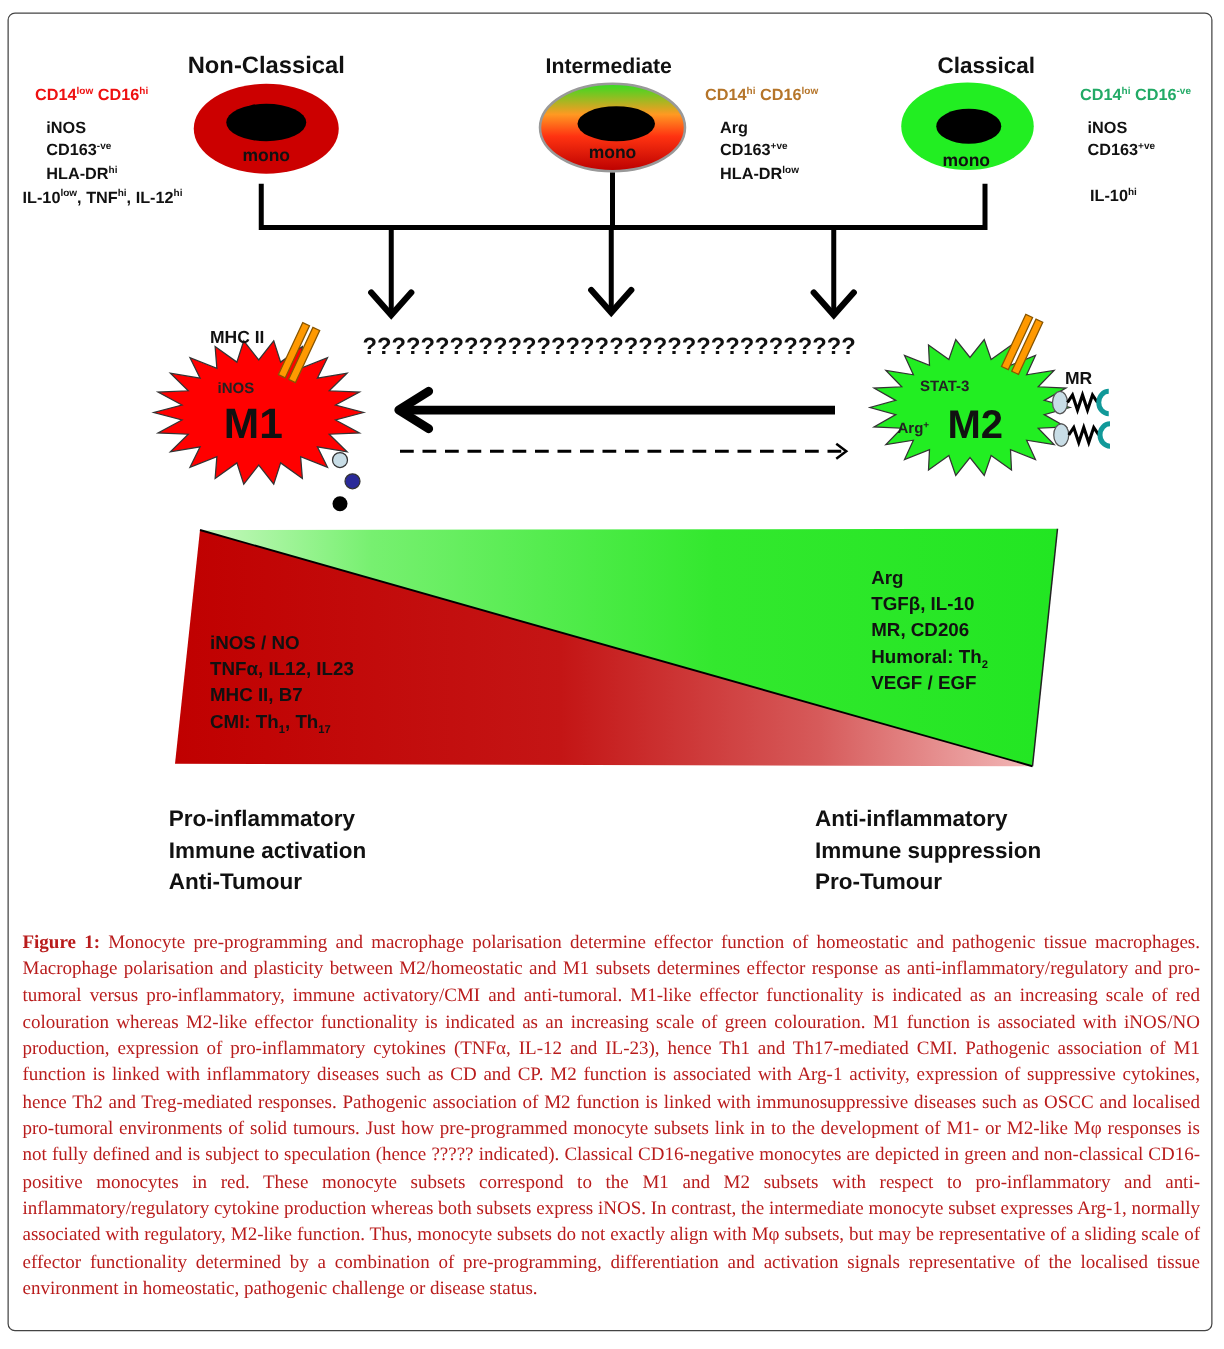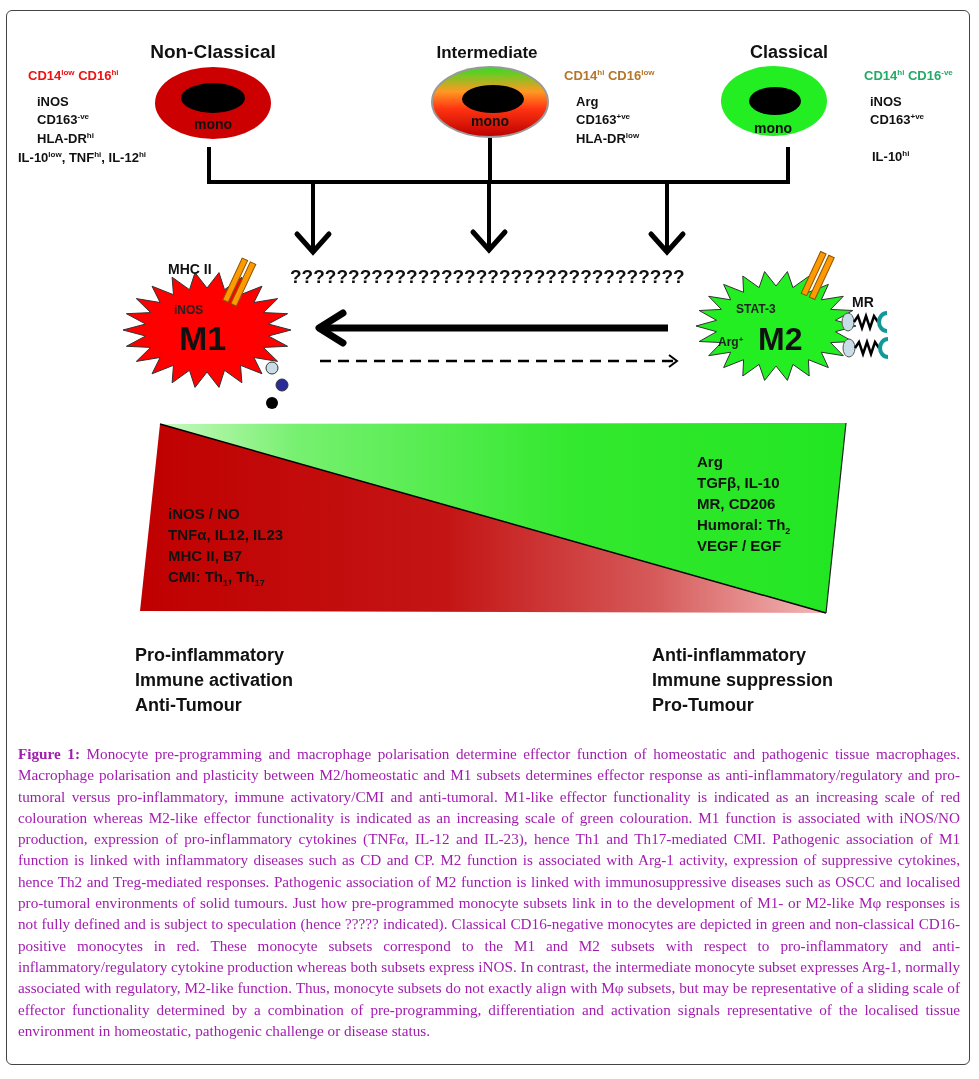--- a/index.html
+++ b/index.html
@@ -1,20 +1,20 @@
 <!DOCTYPE html>
 <html><head>
 <meta charset="utf-8">
 <style>
   html, body { margin:0; padding:0; background:#ffffff; }
   body { width:979px; height:1079px; position:relative; overflow:hidden; font-family:"Liberation Sans", sans-serif; }
   .frame { position:absolute; left:6px; top:10px; width:964px; height:1055px; border:1px solid #444; border-radius:6px; box-sizing:border-box; }
   svg#diagram { position:absolute; left:0; top:0; }
   .lbl { font-family:"Liberation Sans", sans-serif; font-weight:bold; fill:#111; }
-  .cap { position:absolute; left:18px; top:743px; width:942px; font-family:"Liberation Serif", serif; font-size:15.2px; line-height:21.3px; color:#a21caf; text-align:justify; }
+  .cap { position:absolute; left:18px; top:743px; width:942px; font-family:"Liberation Serif", serif; font-size:15.2px; line-height:21.3px; color:#b91c1c; text-align:justify; }
   .cap b { font-weight:bold; }
 </style>
 </head>
 <body>
 
 <div class="frame"></div>
 
 <svg id="diagram" width="979" height="740" viewBox="0 0 979 740">
   <defs>
     <linearGradient id="interGrad" x1="0" y1="0" x2="0" y2="1">

